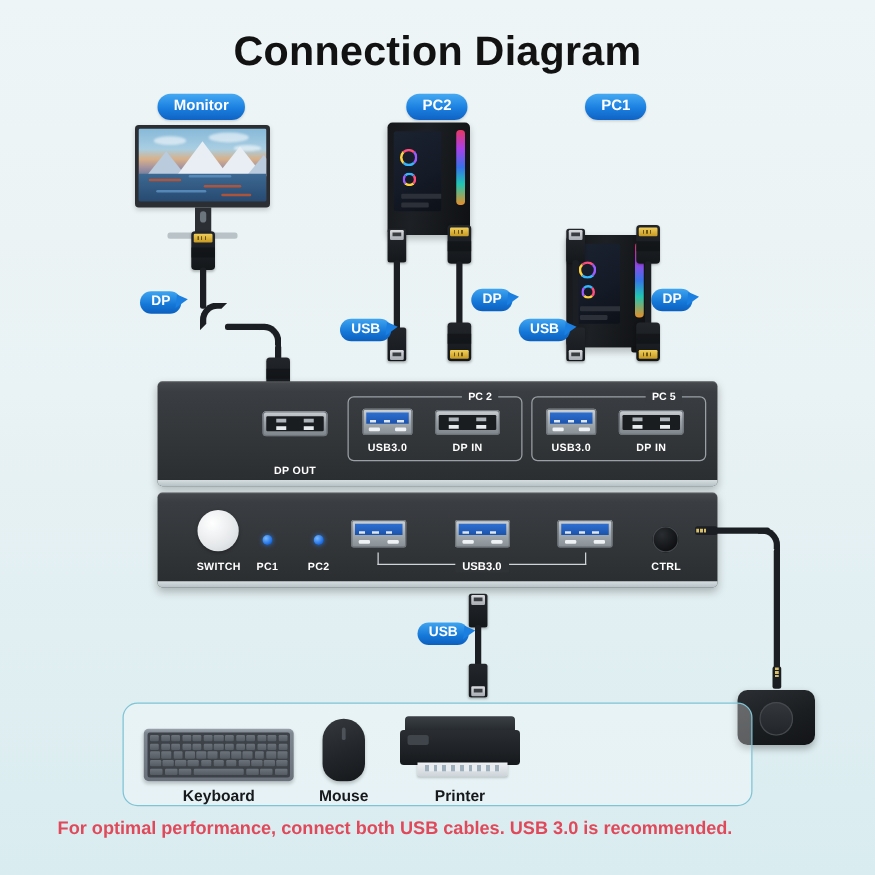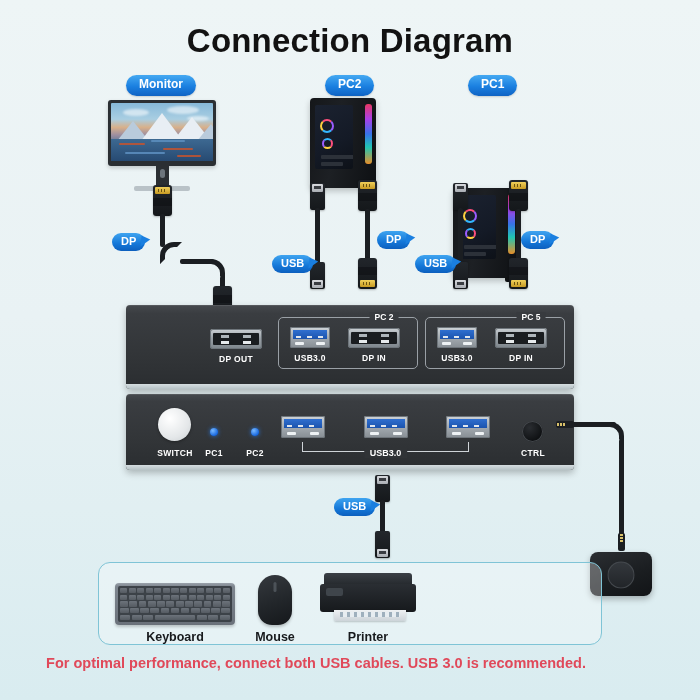--- a/index.html
+++ b/index.html
@@ -318,21 +318,21 @@
 
   <div class="panel" style="left:126px; top:305px; width:448px; height:84px;">
 
     <div class="port-dp" style="left:84px; top:24px;">
       <div class="slot"></div>
       <div class="tab" style="left:11px;"></div>
         <div class="tab" style="left:33px;"></div>
       <div class="pin" style="left:11px;"></div>
         <div class="pin" style="left:33px;"></div>
     </div>
-    <div class="plabel" style="left:74px; top:49px; width:72px;">DP OUT</div>
+    <div class="plabel" style="left:74px; top:66px; width:72px;">DP OUT</div>
 
     <div class="grp" style="left:152px; top:12px; width:140px; height:52px;">
       <span class="grp-label">PC 2</span>
     </div>
     <div class="port-usb" style="left:164px; top:22px;">
       <div class="blue"></div>
       <div class="lowtab" style="left:5px;"></div>
         <div class="lowtab" style="right:5px;"></div>
     </div>
     <div class="plabel" style="left:153px; top:48px; width:62px;">USB3.0</div>

